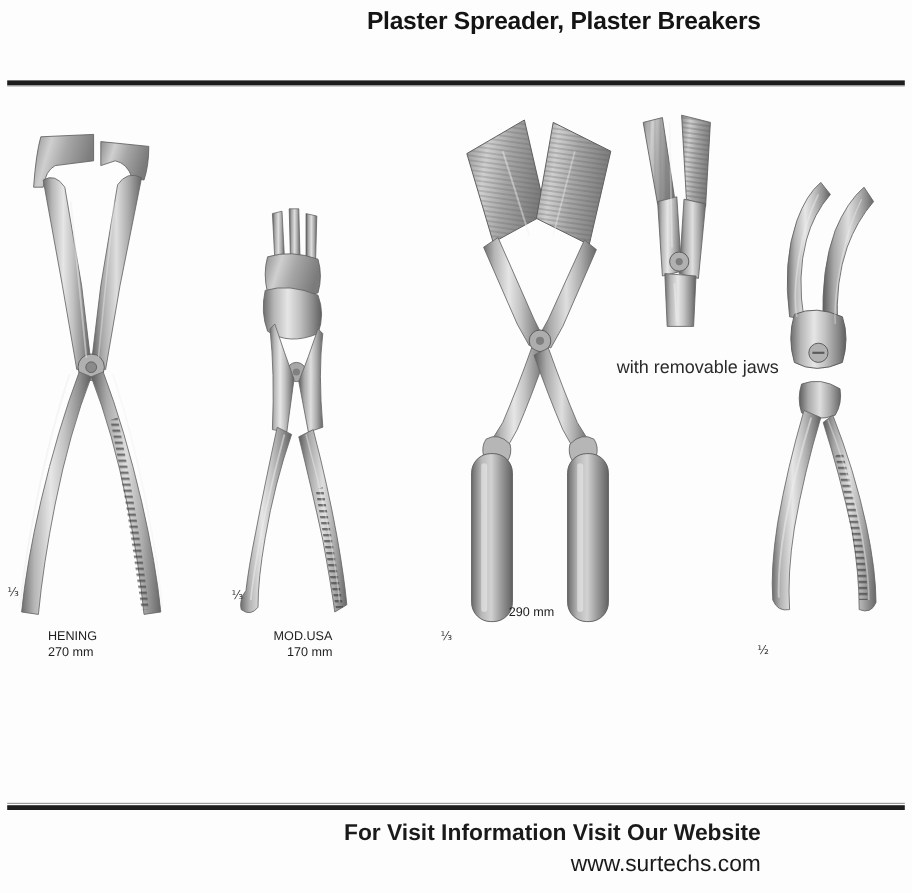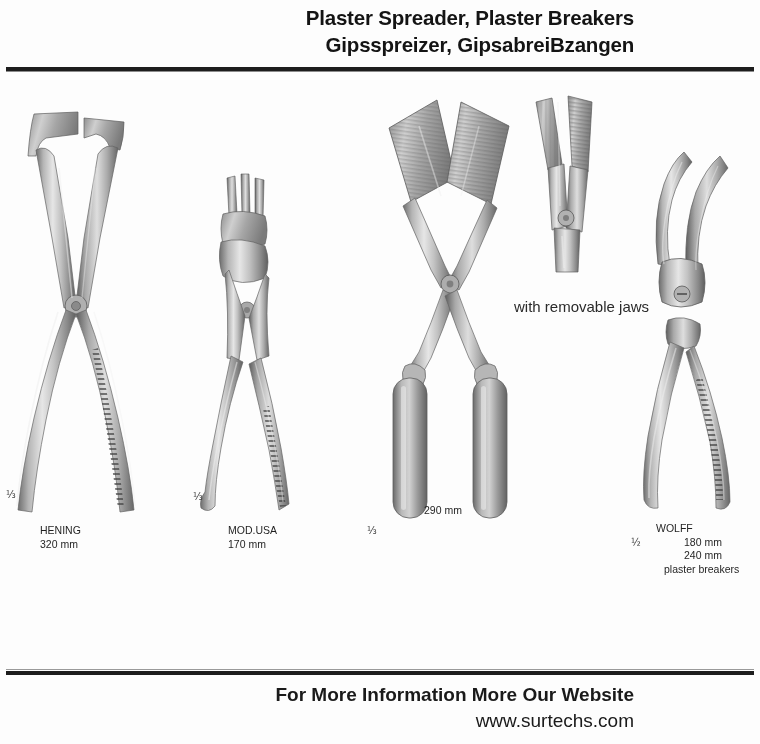--- a/index.html
+++ b/index.html
@@ -71,21 +71,20 @@
 
   svg{display:block;overflow:visible;}
 </style>
 </head>
 <body>
 
 <div class="page">
 
   <div class="header">
     <div class="line1">Plaster Spreader, Plaster Breakers</div>
-    <div class="line2">Gipsspreizer, GipsabreiBzangen</div>
   </div>
   <div class="rule-top"></div>
 
   <div class="plate">
 
     <svg width="0" height="0" aria-hidden="true">
       <defs>
         <linearGradient id="steel" x1="0" y1="0" x2="1" y2="0">
           <stop offset="0%" stop-color="#6e6e6e"></stop>
           <stop offset="18%" stop-color="#b5b5b5"></stop>
@@ -153,21 +152,21 @@
           <path d="M52 214 Q36 262 24 322 Q14 372 11 408" fill="none" stroke="#efefef" stroke-width="1.6" opacity="0.55"></path>
           <path d="M88 214 Q104 262 116 322 Q126 372 129 408" fill="none" stroke="#efefef" stroke-width="1.4" opacity="0.4"></path>
           <path d="M53 70 L66 200" fill="none" stroke="#f0f0f0" stroke-width="1.5" opacity="0.5"></path>
           <path d="M89 70 L76 200" fill="none" stroke="#f0f0f0" stroke-width="1.3" opacity="0.4"></path>
         </g>
       </svg>
       <span class="scale" style="left:0px;top:392px;">⅓</span>
     </div>
     <div class="caption" style="left:40px;top:452px;">
       <span class="nm">HENING</span>
-      <span class="sz">320 mm</span>
+      <span class="sz">270 mm</span>
     </div>
 
     <div class="fig" style="left:185px;top:98px;">
       <svg width="130" height="348" viewBox="0 0 130 348">
         <g>
 
           <path d="M42 8 L50 6 L52 44 L44 46 Z" fill="url(#steel2)" stroke="#5d5d5d" stroke-width="0.6"></path>
           <path d="M56 4 L64 4 L65 44 L57 45 Z" fill="url(#steel2)" stroke="#5d5d5d" stroke-width="0.6"></path>
           <path d="M70 8 L79 10 L78 48 L70 47 Z" fill="url(#steel2)" stroke="#5d5d5d" stroke-width="0.6"></path>
 
@@ -185,21 +184,21 @@
 
           <path d="M76 188 Q88 234 96 278 Q102 312 104 334 L94 340 Q90 312 84 280 Q74 234 64 194 Z" fill="url(#steel2)" stroke="#666" stroke-width="0.7"></path>
 
           <path d="M84 236 Q92 280 98 318 Q100 330 101 336 L95 337 Q93 326 91 316 Q85 280 78 238 Z" fill="url(#serr)" opacity="0.9"></path>
           <path d="M52 192 Q40 236 32 278 Q26 310 24 330" fill="none" stroke="#f0f0f0" stroke-width="1.5" opacity="0.5"></path>
           <path d="M70 192 Q82 236 90 278 Q96 310 98 332" fill="none" stroke="#f0f0f0" stroke-width="1.3" opacity="0.42"></path>
         </g>
       </svg>
       <span class="scale" style="left:8px;top:322px;">⅓</span>
     </div>
-    <div class="caption" style="left:228px;top:452px;">
+    <div class="caption" style="left:228px;top:452px;text-align:right;">
       <span class="nm">MOD.USA</span>
       <span class="sz">170 mm</span>
     </div>
 
     <div class="fig" style="left:375px;top:14px;">
       <svg width="150" height="440" viewBox="0 0 150 440">
         <g>
 
           <path d="M14 42 L62 14 L80 92 L36 116 Z" fill="url(#blade)" stroke="#5c5c5c" stroke-width="0.8"></path>
           <path d="M14 42 L62 14 L80 92 L36 116 Z" fill="url(#ribs)" opacity="0.45"></path>
@@ -280,28 +279,22 @@
           <path d="M74 232 Q86 278 92 318 Q95 340 95 356 L88 356 Q88 340 85 320 Q79 280 68 236 Z" fill="url(#serr)" opacity="0.9"></path>
 
           <path d="M48 204 Q34 250 26 294 Q20 330 21 354" fill="none" stroke="#f0f0f0" stroke-width="1.6" opacity="0.5"></path>
           <path d="M62 206 Q80 252 89 296 Q96 332 96 356" fill="none" stroke="#f0f0f0" stroke-width="1.3" opacity="0.4"></path>
           <path d="M54 18 Q42 42 37 76 Q33 104 36 120" fill="none" stroke="#f0f0f0" stroke-width="1.4" opacity="0.45"></path>
           <path d="M90 22 Q78 46 72 80 Q67 106 68 126" fill="none" stroke="#f0f0f0" stroke-width="1.2" opacity="0.4"></path>
         </g>
       </svg>
       <span class="scale" style="left:3px;top:394px;">½</span>
     </div>
-    <div class="caption indent" style="left:656px;top:450px;">
-      <span class="nm">WOLFF</span>
-      <span class="sz">180 mm</span>
-      <span class="sz">240 mm</span>
-      <span class="note">plaster breakers</span>
-    </div>
 
   </div>
 
   <div class="rule-bottom"></div>
   <div class="footer">
-    <div class="f1">For More Information More Our Website</div>
+    <div class="f1">For Visit Information Visit Our Website</div>
     <div class="f2">www.surtechs.com</div>
   </div>
 
 </div>
 
 </body></html>

